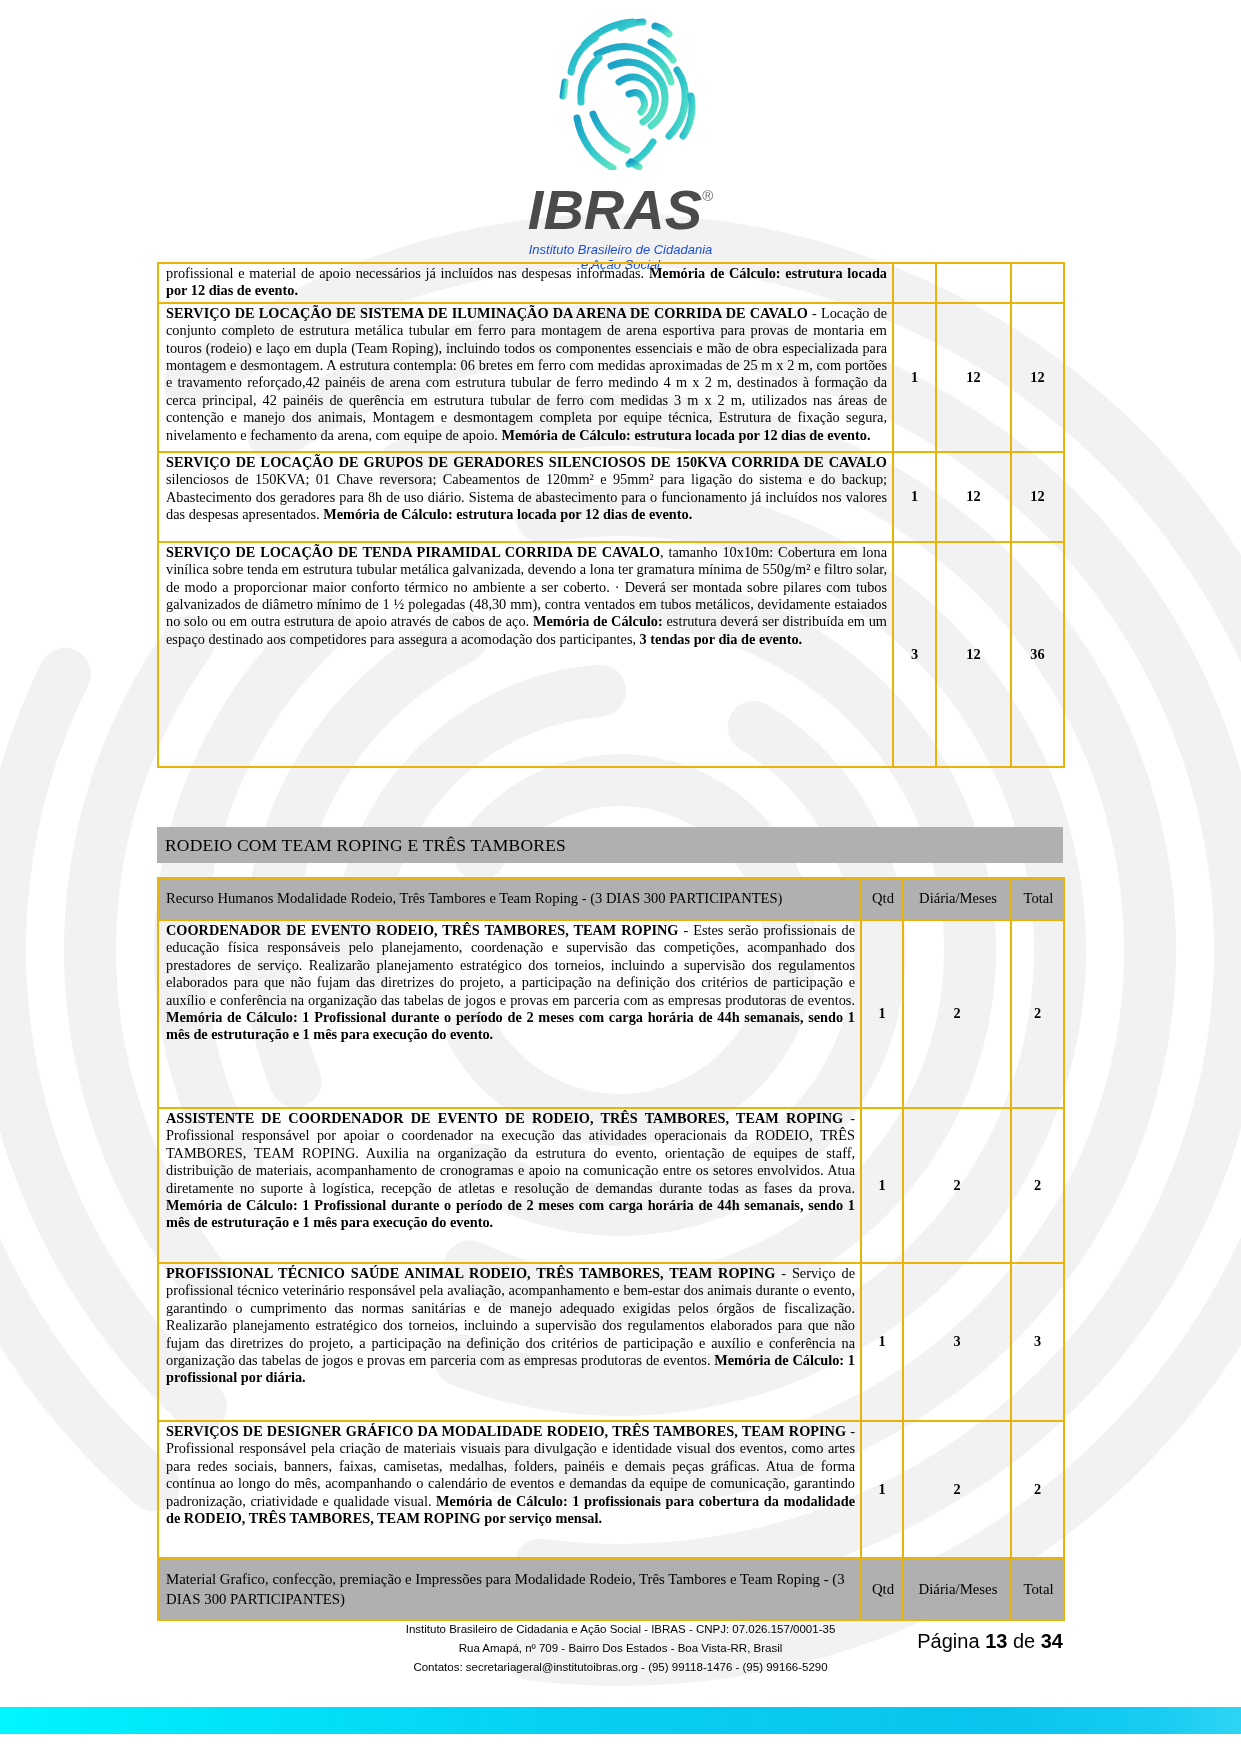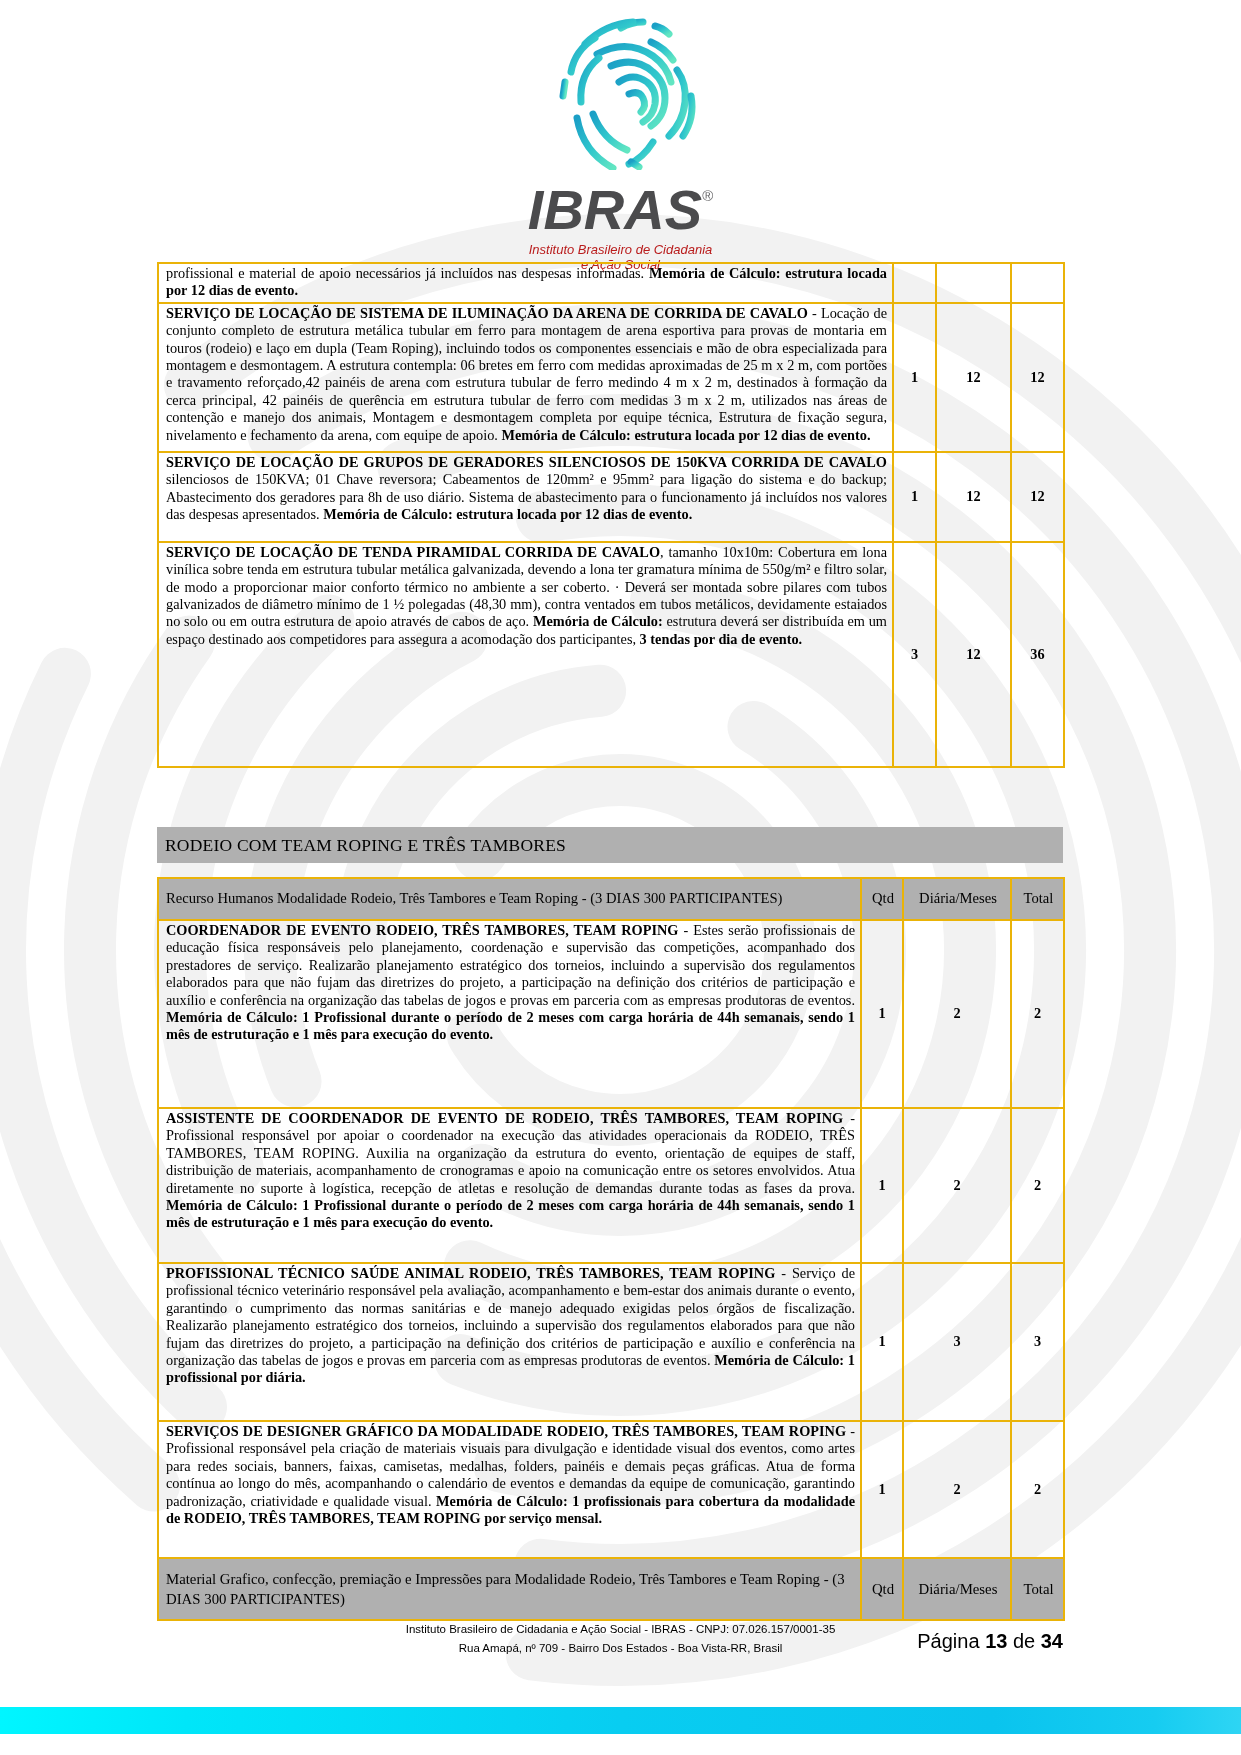--- a/index.html
+++ b/index.html
@@ -15,21 +15,21 @@
   .content{position:relative;z-index:1;}
 
   
   .logo-block{position:absolute;top:10px;left:0;width:100%;text-align:center;font-style:italic;}
   .logo-icon{display:block;margin:0 auto;}
   .brand-line{margin-top:-4px;line-height:60px;
     font-family:"Liberation Sans", sans-serif;font-weight:bold;
     font-size:56px;color:#4b4b4d;letter-spacing:0px;}
   .brand-reg{font-size:15px;vertical-align:28px;font-weight:normal;color:#6a6a6c;}
   .logo-subtitle{margin-top:2px;font-family:"Liberation Sans", sans-serif;
-    font-size:13px;line-height:15px;color:#b91c1c;}
+    font-size:13px;line-height:15px;color:#1d4ed8;}
 
   
   .doc-table{
     position:absolute;left:157px;width:906px;
     border-collapse:collapse;table-layout:fixed;
     font-size:14.3px;line-height:17.4px;
   }
   .doc-table td,.doc-table th{
     border:2px solid #eab308;
     padding:1px 5px 2px 7px;
@@ -224,20 +224,21 @@
           <th class="numh">Qtd</th>
           <th class="numh">Diária/Meses</th>
           <th class="numh">Total</th>
         </tr>
       </tbody>
     </table>
 
     <div class="footer-info">
       <div>Instituto Brasileiro de Cidadania e Ação Social - IBRAS - CNPJ: 07.026.157/0001-35</div>
       <div>Rua Amapá, nº 709 - Bairro Dos Estados - Boa Vista-RR, Brasil</div>
+      <div>Contatos: secretariageral@institutoibras.org - (95) 99118-1476 - (95) 99166-5290</div>
     </div>
 
     <div class="page-number">
       <span>Página</span>
       <span class="b">13</span>
       <span>de</span>
       <span class="b">34</span>
     </div>
 
     <div class="bottom-bar"></div>

